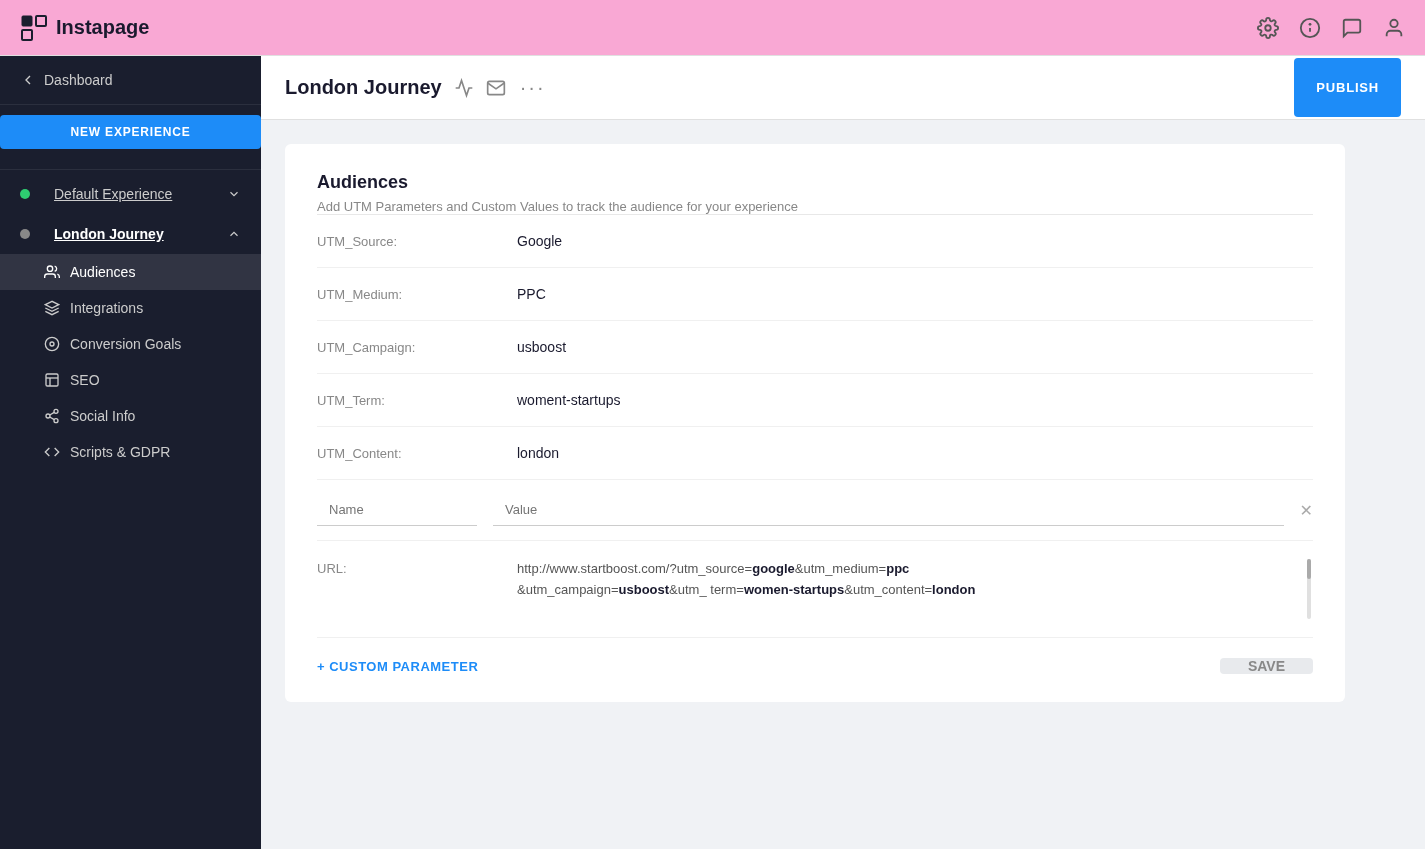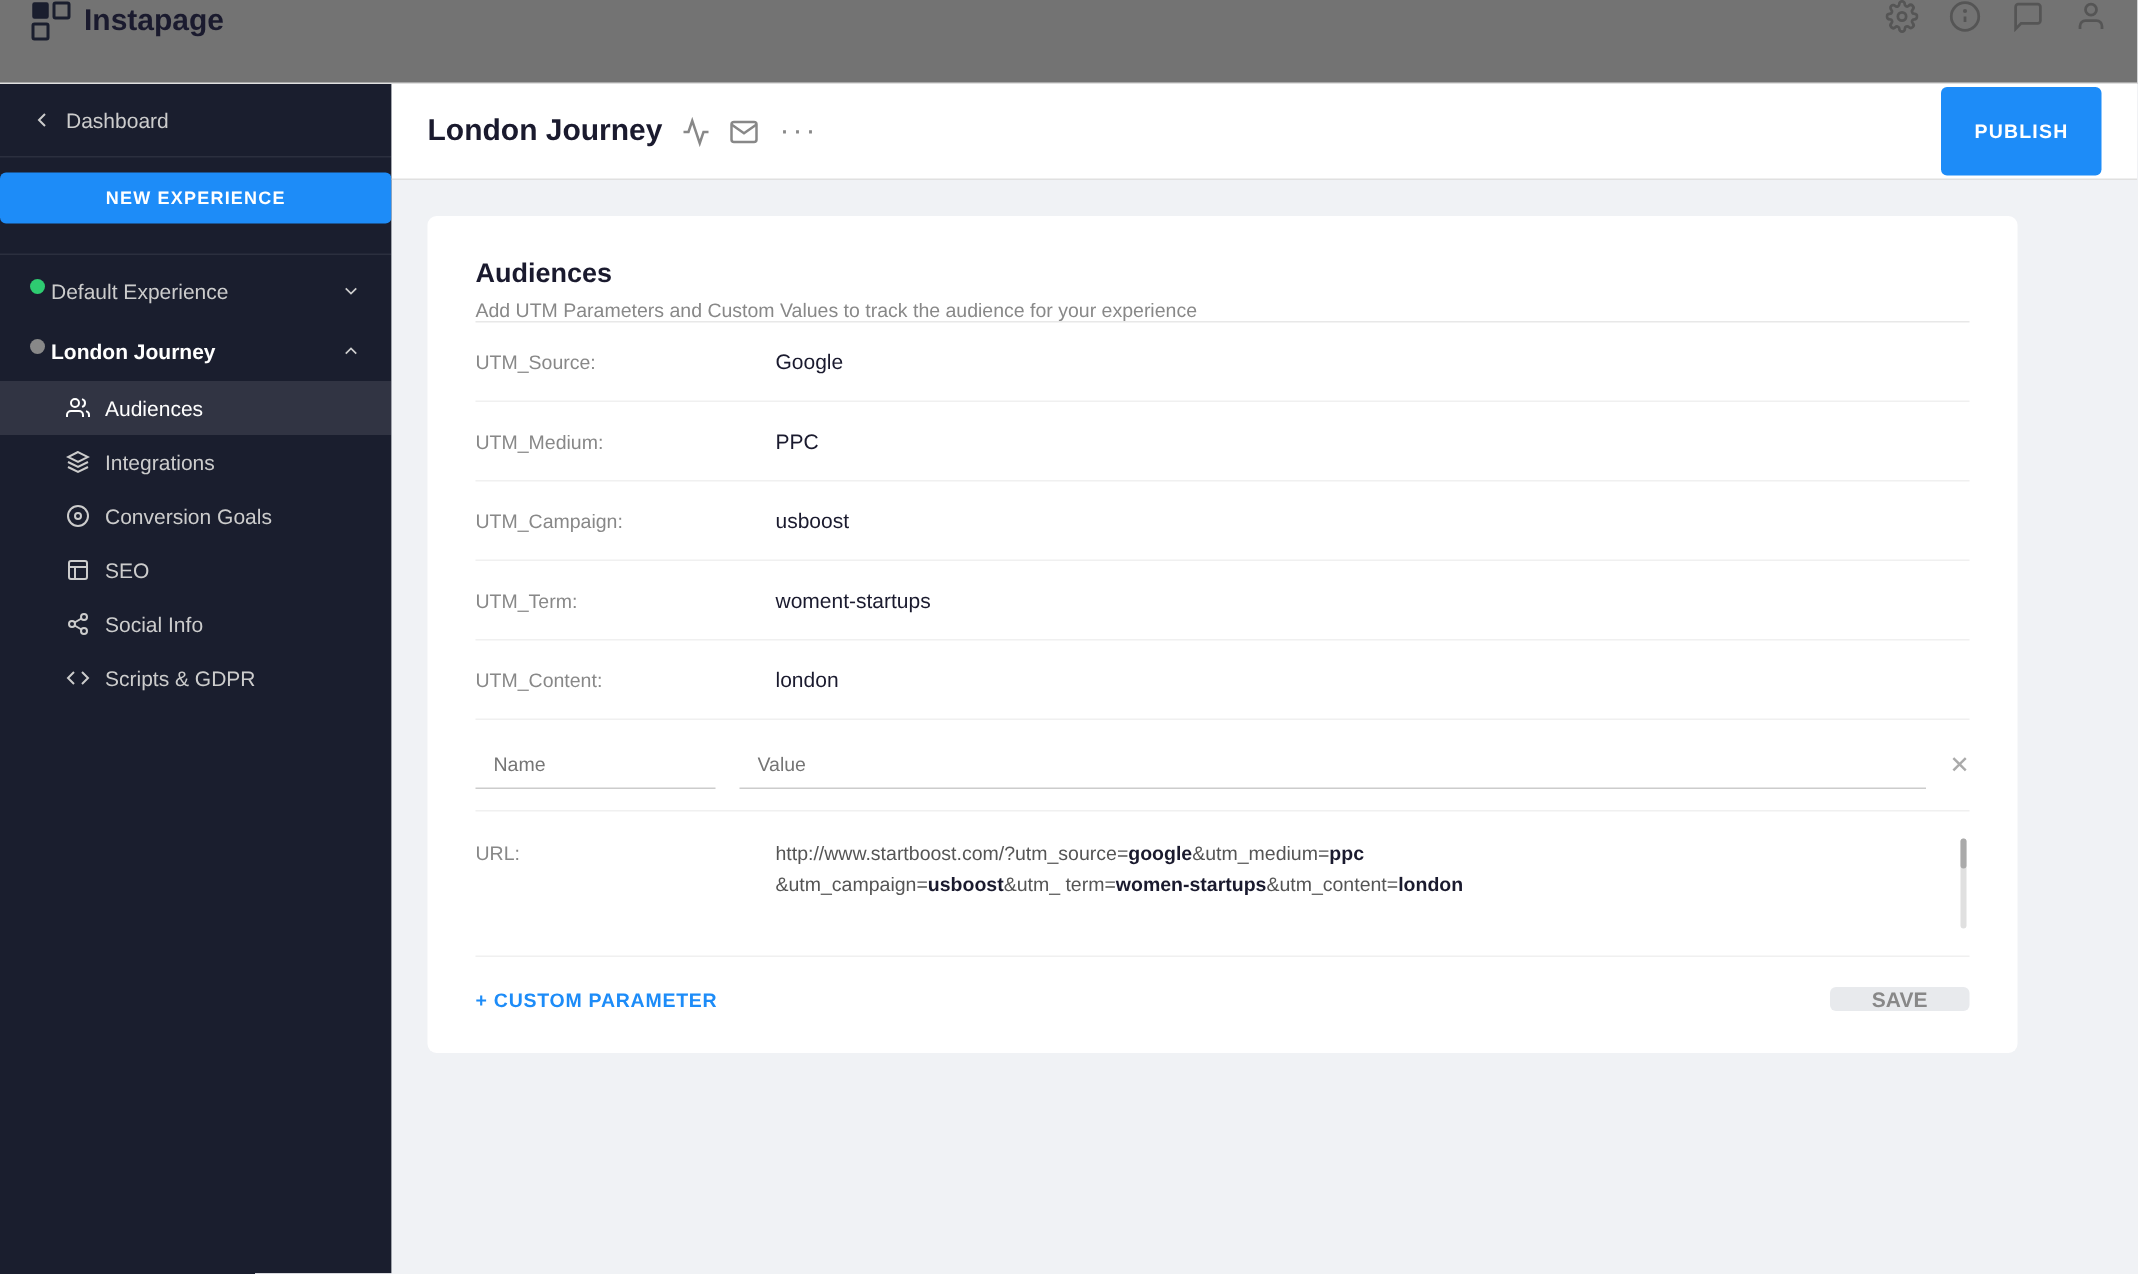--- a/index.html
+++ b/index.html
@@ -1,24 +1,24 @@
 <!DOCTYPE html>
 <html><head>
   <meta charset="utf-8">
   <style>
     * { box-sizing: border-box; margin: 0; padding: 0; }
     body { font-family: -apple-system, BlinkMacSystemFont, 'Segoe UI', sans-serif; background: #f0f2f5; height: 849px; width: 1425px; overflow: hidden; display: flex; flex-direction: column; }
 
     
     .top-header {
       height: 56px;
-      background: #737373;
+      background: #f9a8d4;
       border-bottom: 1px solid #e0e0e0;
       display: flex;
-      align-items: flex-start;
+      align-items: center;
       justify-content: space-between;
       padding: 0 20px;
       flex-shrink: 0;
     }
     .logo {
       display: flex;
       align-items: center;
       gap: 8px;
       font-size: 20px;
       font-weight: 600;
@@ -107,21 +107,21 @@
     }
     .sidebar-group-item {
       display: flex;
       align-items: center;
       justify-content: space-between;
       padding: 12px 20px;
       font-size: 14px;
       color: #ccc;
       cursor: pointer;
     }
-    .sidebar-group-item .left { display: flex; align-items: flex-start; gap: 4px; }
+    .sidebar-group-item .left { display: flex; align-items: center; gap: 24px; text-decoration: underline; }
     .sidebar-group-item.active-group { color: #fff; font-weight: 600; }
     .dot-indicator {
       width: 10px;
       height: 10px;
       border-radius: 50%;
       flex-shrink: 0;
     }
     .dot-green { background: #2ecc71; }
     .dot-gray { background: #888; }
 

